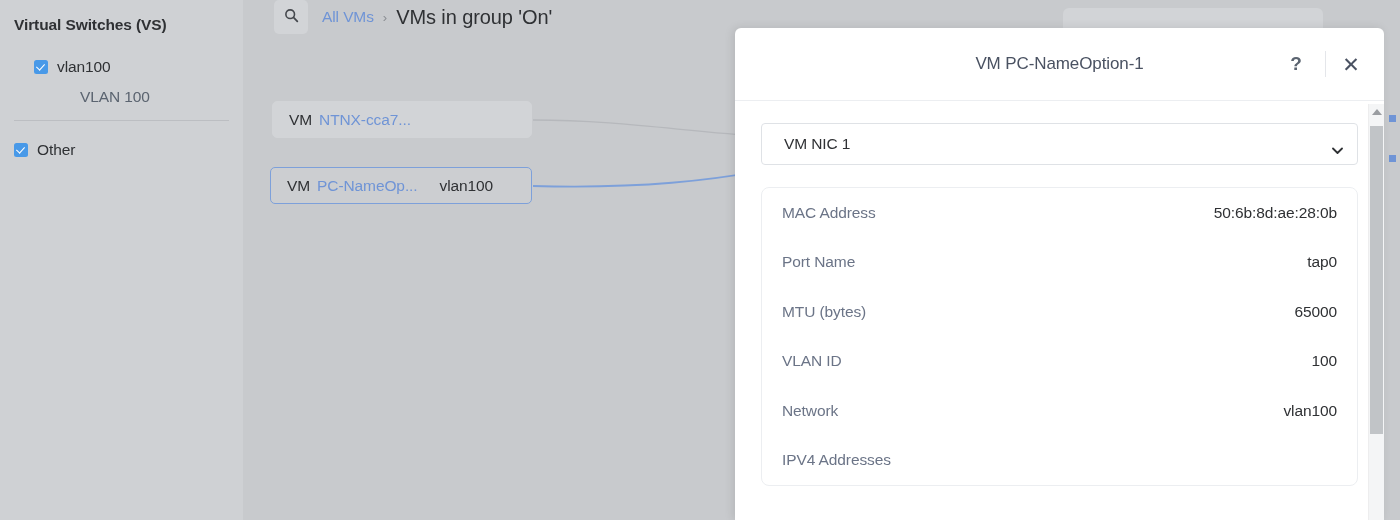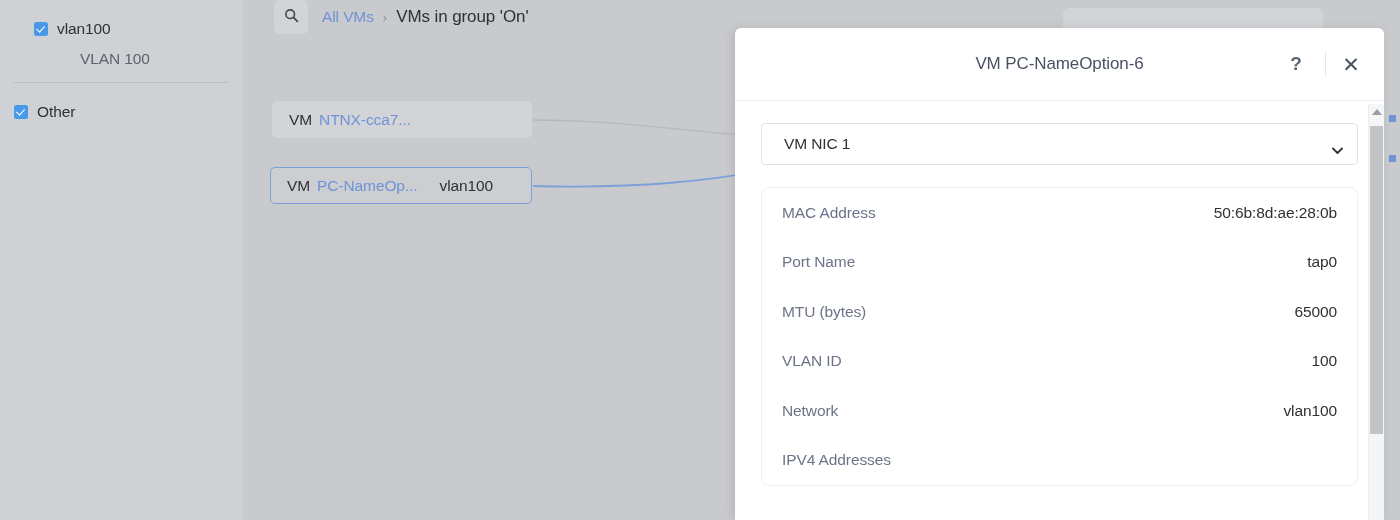--- a/index.html
+++ b/index.html
@@ -128,21 +128,21 @@
     font-size: 15.5px;
     color: #6f94d6;
     letter-spacing: -0.1px;
   }
   .crumb-sep {
     font-size: 13px;
     color: #8b8e93;
     margin: 0 9px;
   }
   .crumb-current {
-    font-size: 17px;
+    font-size: 20px;
     color: #2f3134;
     letter-spacing: -0.1px;
   }
 
   
   .vm-node {
     position: absolute;
     height: 37px;
     box-sizing: border-box;
     border-radius: 5px;
@@ -343,20 +343,21 @@
     background: #c1c4c7;
     border-radius: 0;
   }
 </style>
 </head>
 <body>
 
 <div id="app">
 
   <div class="sidebar">
+    <div class="sidebar-title">Virtual Switches (VS)</div>
 
 
     <div class="tree-row indent-1">
       <span class="checkbox"></span>
       <span class="tree-label">vlan100</span>
     </div>
     <div class="tree-sublabel deep">VLAN 100</div>
 
     <div class="sidebar-divider"></div>
 
@@ -400,21 +401,21 @@
       <span class="vm-vlan">vlan100</span>
     </div>
 
     <div class="edge-mark" style="top:115px;"></div>
     <div class="edge-mark" style="top:155px;"></div>
   </div>
 
   <div class="panel">
 
     <div class="panel-header">
-      <div class="panel-title">VM PC-NameOption-6</div>
+      <div class="panel-title">VM PC-NameOption-1</div>
       <div class="header-actions">
         <div class="help-btn">?</div>
         <div class="hdr-divider"></div>
         <div class="close-btn">✕</div>
       </div>
     </div>
 
     <div class="panel-body">
 
       <div class="nic-select">

